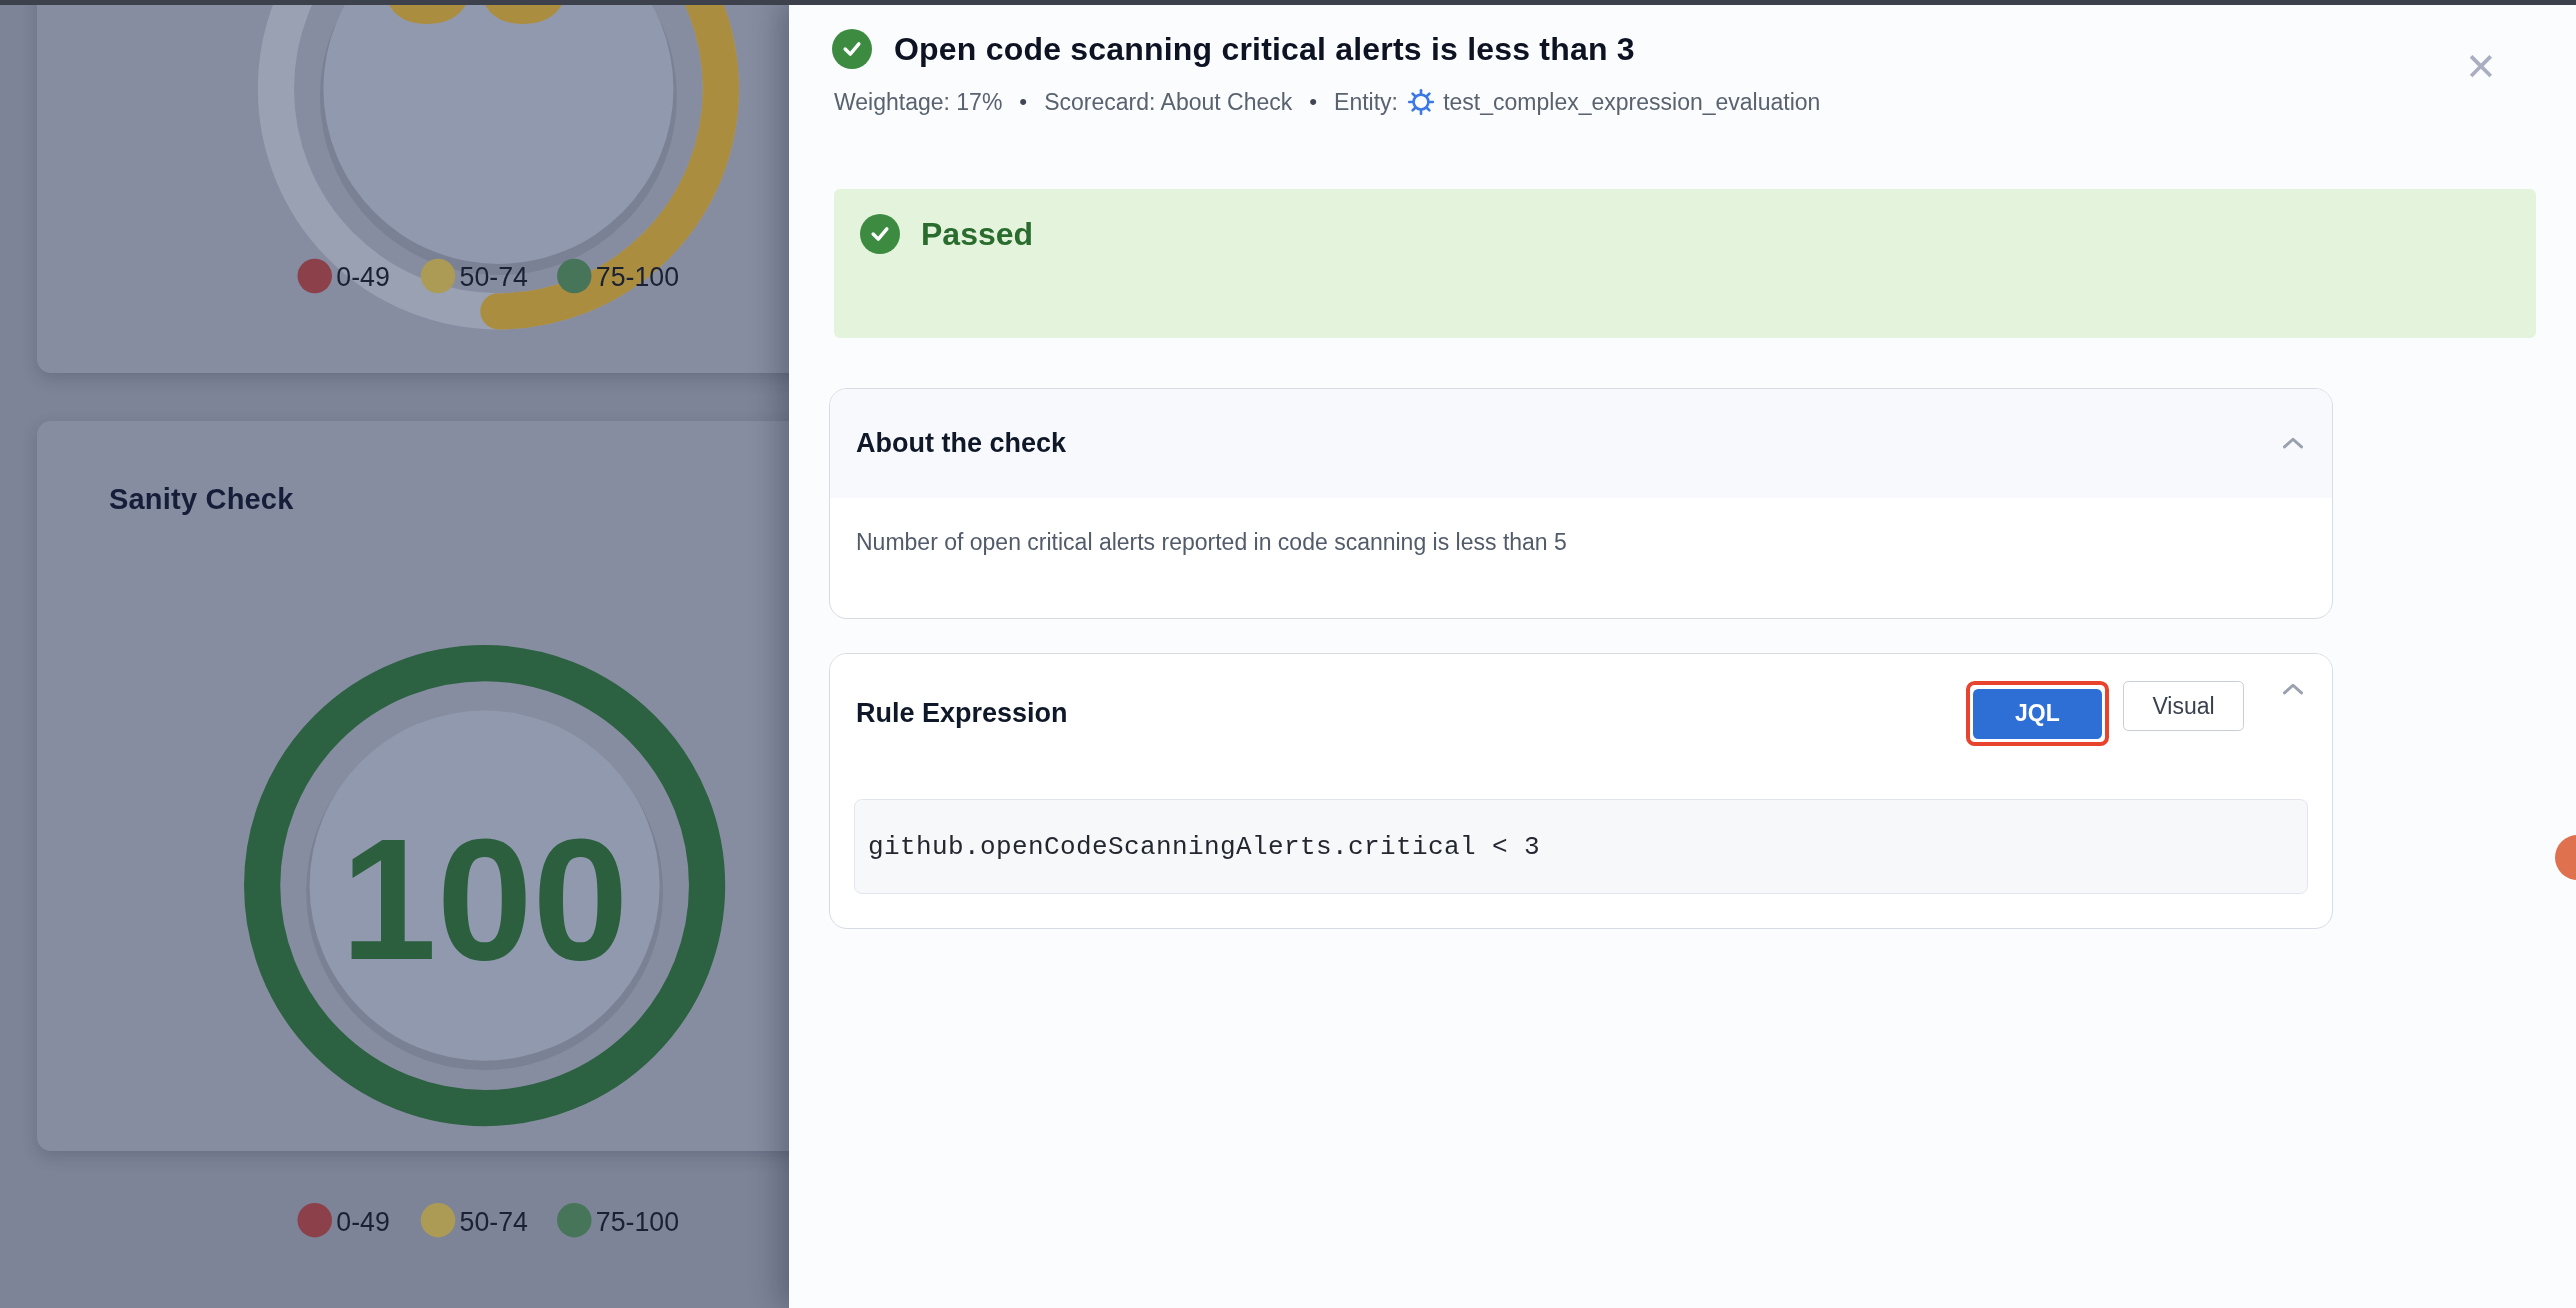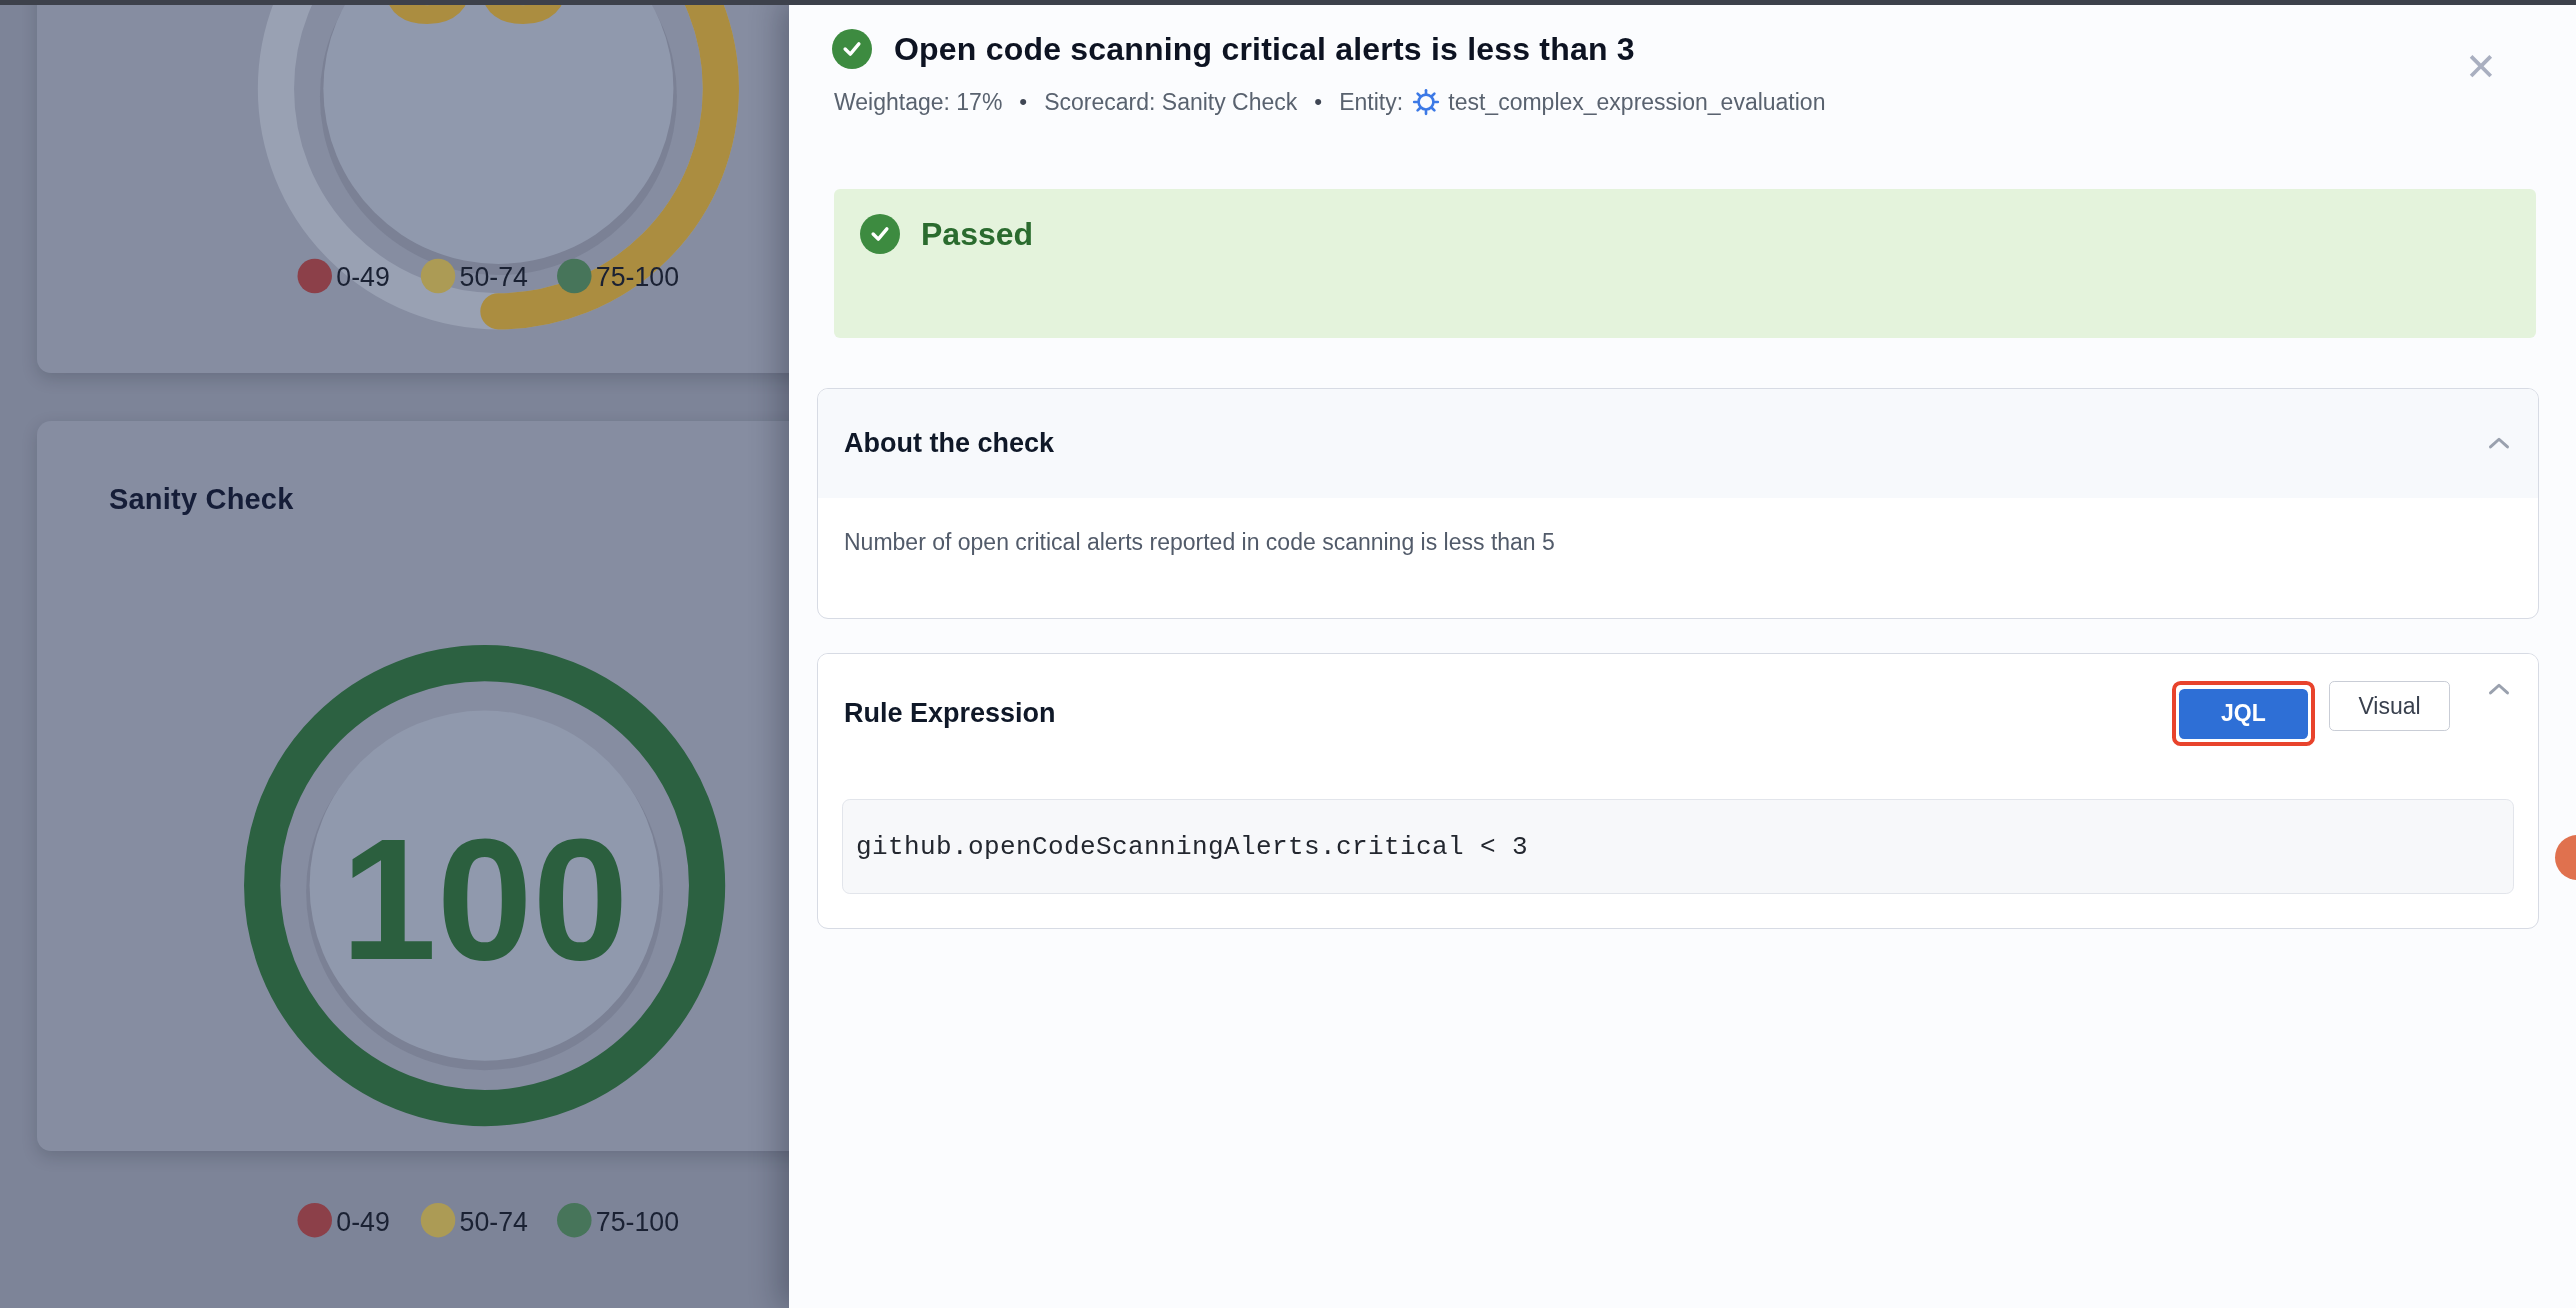--- a/index.html
+++ b/index.html
@@ -33,21 +33,21 @@
   .meta-dot{color:#3f4654;font-size:22.4px;}
   .meta-entity{display:flex;align-items:center;gap:8.6px;}
 
   
   .banner{position:absolute;left:45px;top:189px;width:1702px;height:149px;border-radius:6px;}
   .banner-head{position:absolute;left:26px;top:25px;display:flex;align-items:center;gap:21px;}
   .banner-title{font-size:32px;font-weight:800;}
   .banner-msg{position:absolute;left:26px;top:97px;font-size:23px;color:#4a5362;}
 
   
-  .panel-card{position:absolute;left:28px;width:1722px;background:#ffffff;border:1.7px solid #d7dbe4;border-radius:11px;overflow:hidden;box-sizing:border-box;}
+  .panel-card{position:absolute;left:40px;width:1504px;background:#ffffff;border:1.7px solid #d7dbe4;border-radius:18px;overflow:hidden;box-sizing:border-box;}
   .panel-card.about{top:388px;height:231px;}
   .panel-card.rule{top:653px;height:276px;}
   .card-head{display:flex;align-items:center;justify-content:space-between;padding:0 26px;}
   .about .card-head{height:109px;background:#f7f9fc;}
   .rule .card-head{height:119px;background:#ffffff;}
   .card-title{font-size:27px;font-weight:800;color:#0f1828;}
   .card-body-text{padding:31px 26px;font-size:23px;color:#525b6a;}
   .chevron{display:flex;align-items:center;cursor:pointer;}
 
   
@@ -119,21 +119,21 @@
         </svg>
     </span>
     <span class="drawer-title">Open code scanning critical alerts is less than 3</span>
   </div>
 
   <span class="close-btn">✕</span>
 
   <div class="meta-row">
     <span>Weightage: 17%</span>
     <span class="meta-dot">•</span>
-    <span>Scorecard: Sanity Check</span>
+    <span>Scorecard: About Check</span>
     <span class="meta-dot">•</span>
     <span class="meta-entity">
       <span>Entity:</span>
       <svg width="28" height="28" viewBox="0 0 32 32">
         <g stroke="#3c79e6" stroke-width="3" stroke-linecap="round" fill="none">
           <circle cx="16" cy="16" r="8.5"></circle>
           <line x1="16" y1="2.5" x2="16" y2="6"></line>
           <line x1="16" y1="26" x2="16" y2="29.5"></line>
           <line x1="2.5" y1="16" x2="6" y2="16"></line>
           <line x1="26" y1="16" x2="29.5" y2="16"></line>

